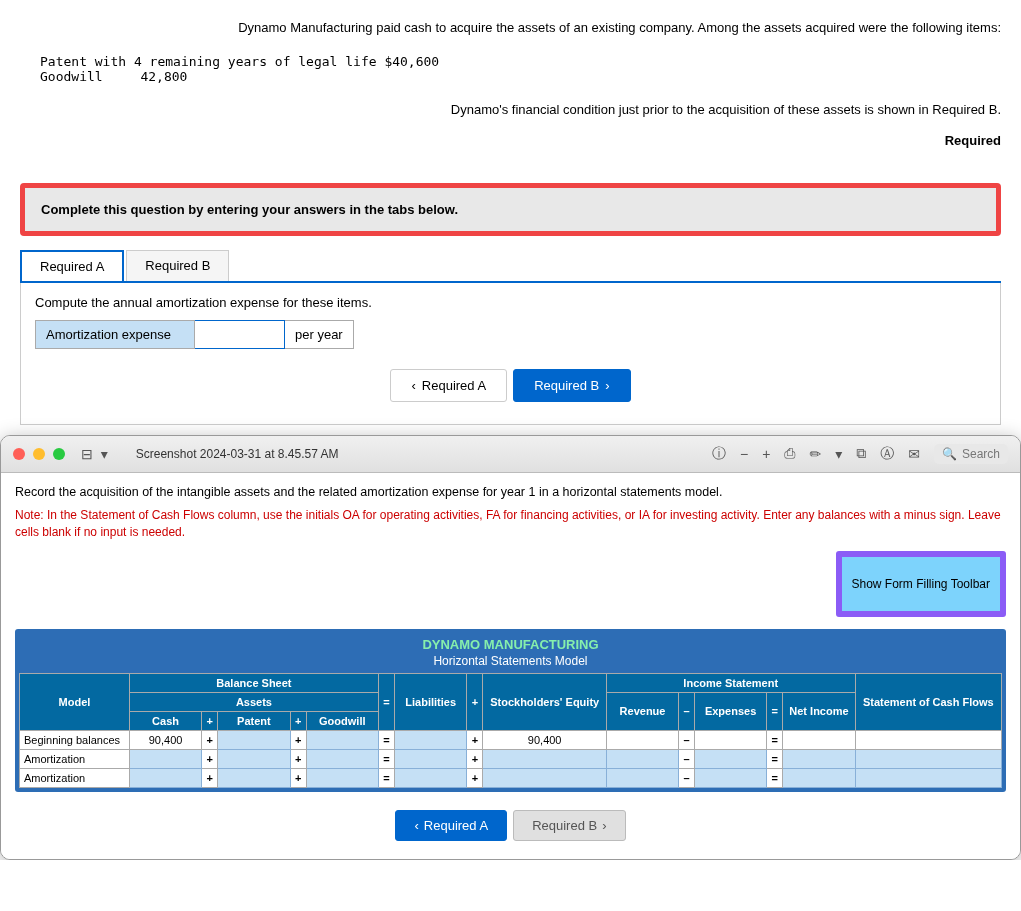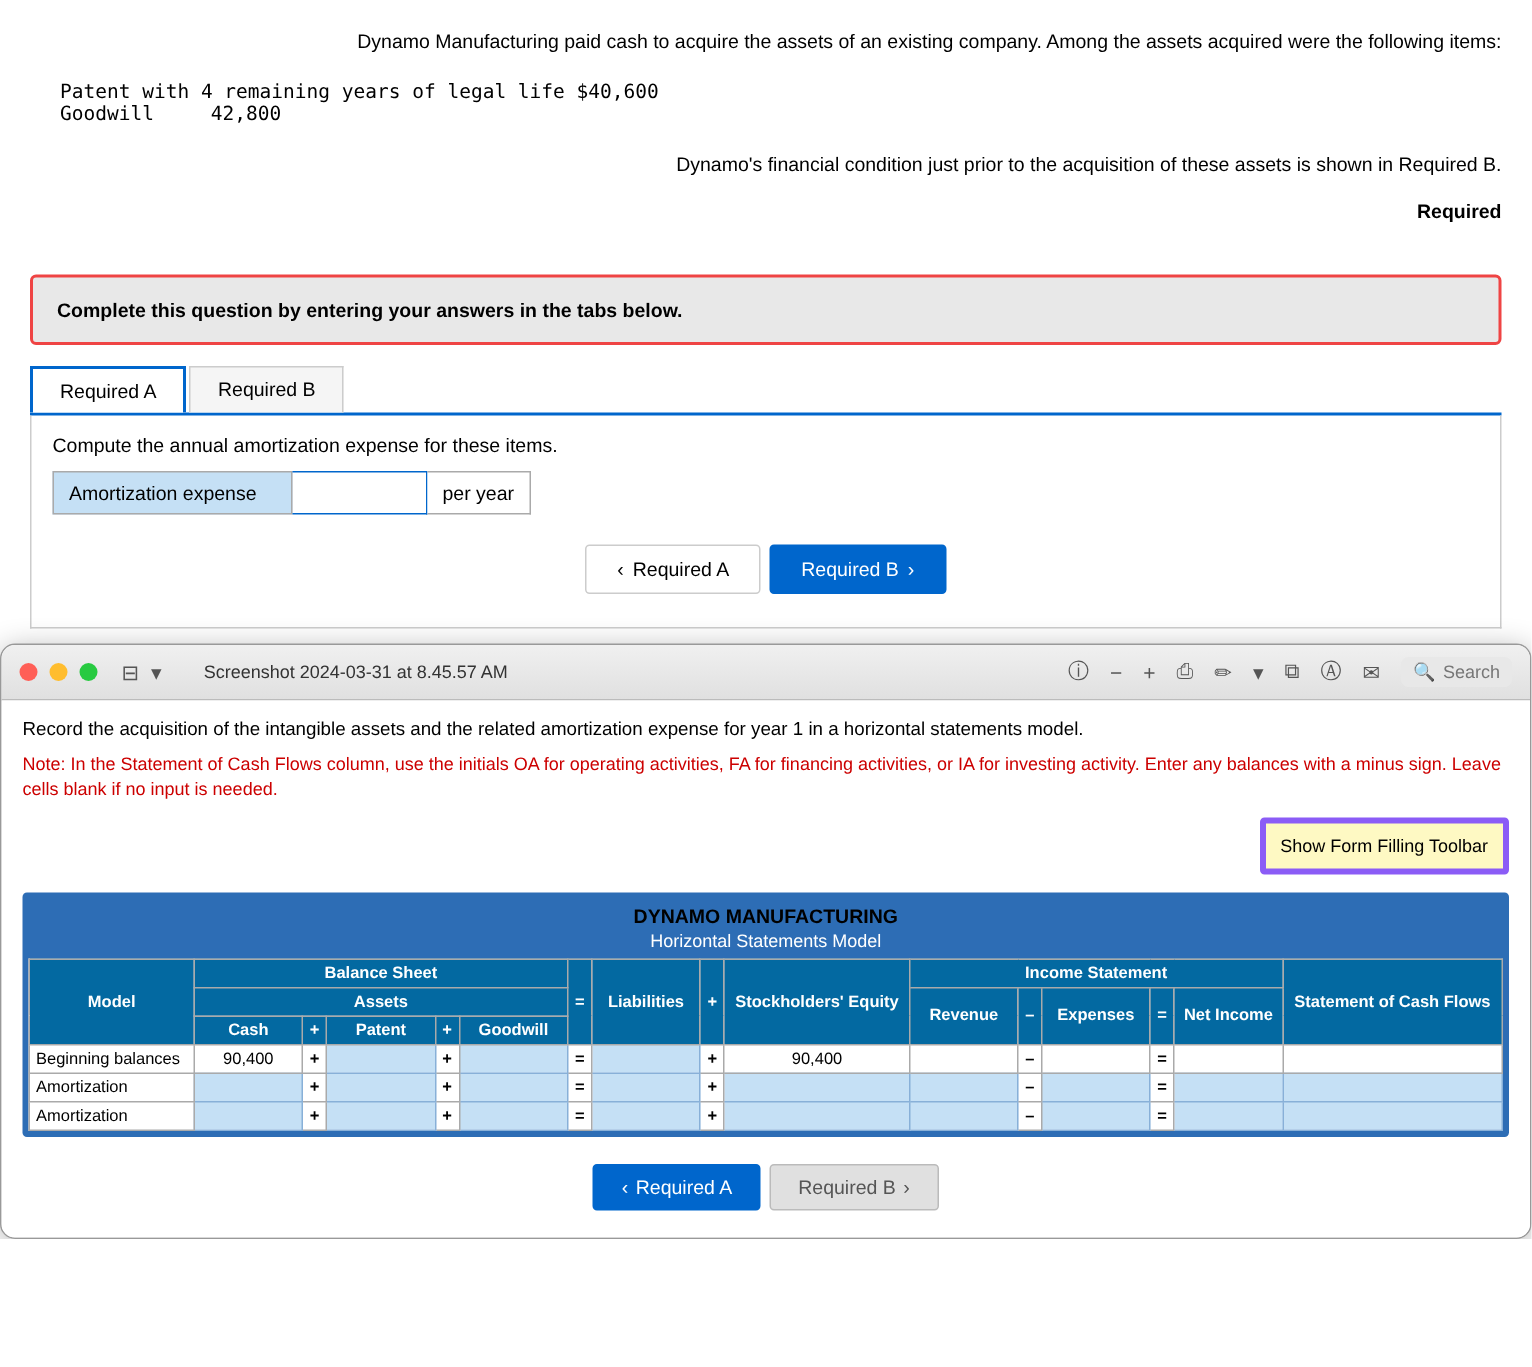--- a/index.html
+++ b/index.html
@@ -6,21 +6,21 @@
     body { font-family: Arial, sans-serif; font-size: 13px; background: #fff; color: #000; width: 1021px; }
 
     .top-section { padding: 18px 20px 10px 20px; }
     .top-section p { margin-bottom: 8px; line-height: 1.5; text-align: right; }
     .code-block { font-family: monospace; font-size: 13px; margin: 10px 0; padding: 6px 20px; }
     .required-heading { font-weight: bold; margin: 12px 0 8px 0; }
     .sub-label { margin-bottom: 4px; }
 
     .blue-banner {
       background: #e8e8e8;
-      border: 2px solid #ef4444;
+      border: 5px solid #ef4444;
       border-radius: 4px;
       margin: 14px 20px;
       padding: 14px 16px;
       font-weight: bold;
     }
 
     .tabs-container { margin: 0 20px; }
     .tabs { display: flex; border-bottom: 2px solid #0066cc; }
     .tab {
       padding: 7px 18px;
@@ -154,38 +154,38 @@
       gap: 5px;
       font-size: 12px;
       color: #777;
     }
 
     .window-body { padding: 10px 14px; background: #fff; }
     .instruction-text { font-size: 12.5px; line-height: 1.5; margin-bottom: 6px; }
     .instruction-note { font-size: 12px; color: #cc0000; line-height: 1.4; }
 
     .show-toolbar-btn {
-      background: #fef9c3;
-      border: 4px solid #8b5cf6;
-      padding: 8px 10px;
+      background: #7dd3fc;
+      border: 6px solid #8b5cf6;
+      padding: 20px 10px;
       font-size: 12px;
       cursor: pointer;
       border-radius: 3px;
       margin: 6px 0 8px 0;
     }
 
     
     .hsm-container {
       background: #2d6db5;
       padding: 4px;
       border-radius: 3px;
     }
     .hsm-title {
       text-align: center;
-      color: #000000;
+      color: #86efac;
       font-weight: bold;
       font-size: 13px;
       padding: 4px 0 2px 0;
     }
     .hsm-subtitle {
       text-align: center;
       color: #fff;
       font-size: 12px;
       padding-bottom: 5px;
     }

